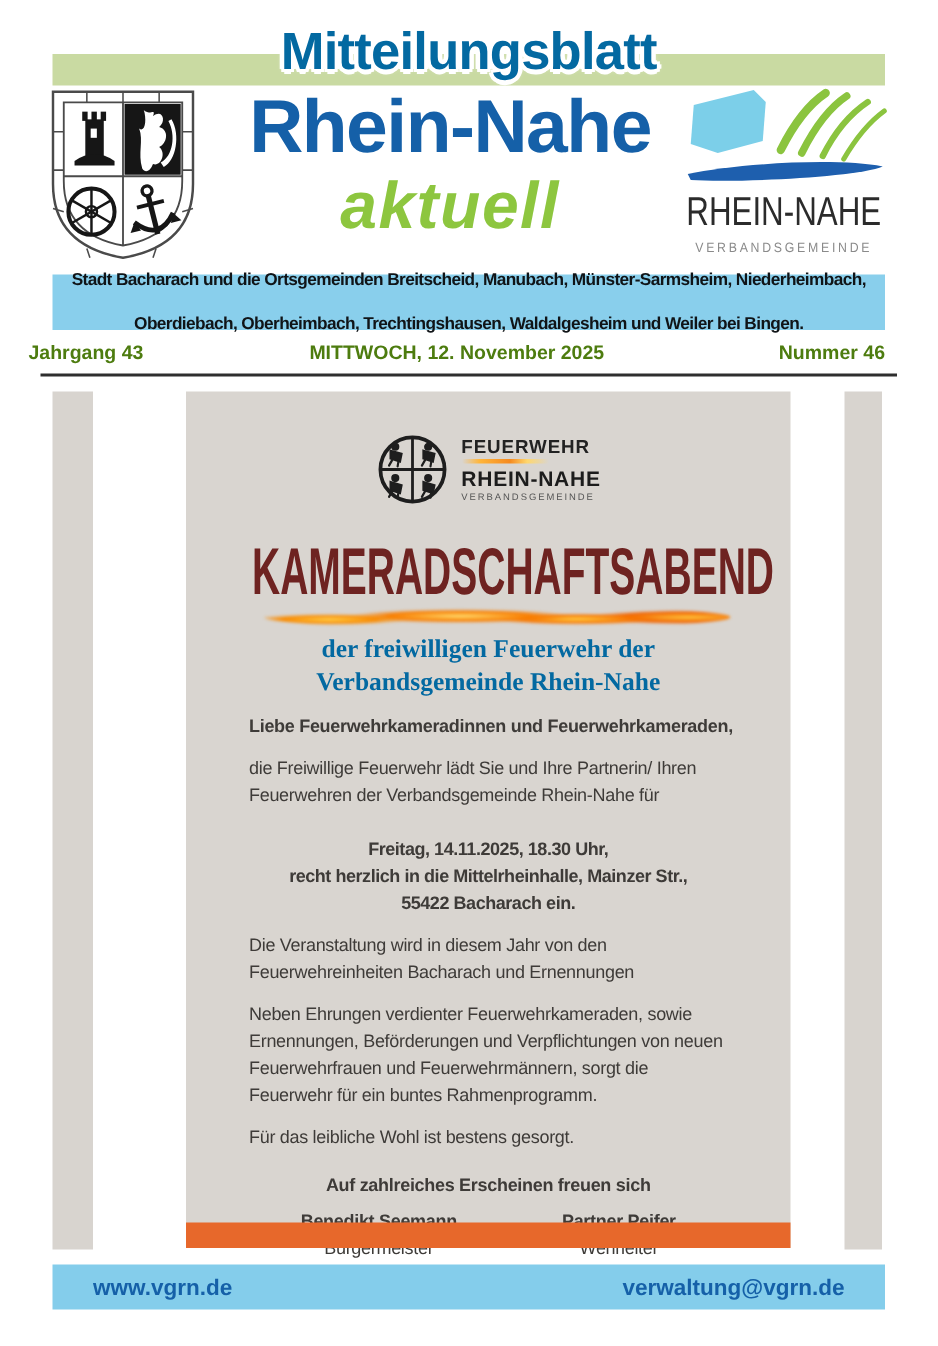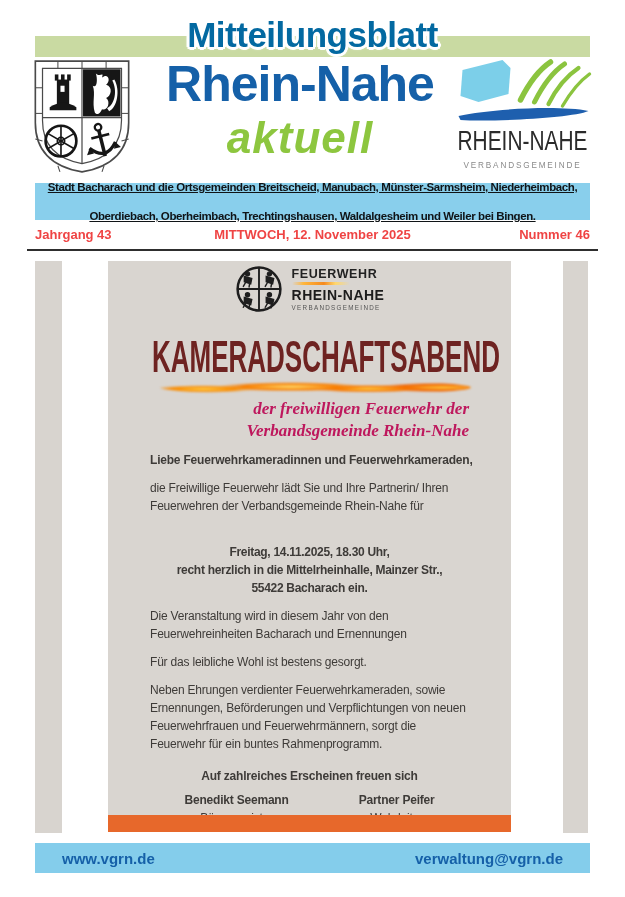--- a/index.html
+++ b/index.html
@@ -17,65 +17,65 @@
   }
   .coa{position:absolute;left:26px;top:57px;}
   .title-block{position:absolute;left:135px;top:57px;width:330px;text-align:center;}
   .nl-title{font-size:50px;line-height:54px;font-weight:bold;color:#1560a8;letter-spacing:-1px;}
   .nl-sub{font-size:44px;line-height:48px;font-weight:bold;font-style:italic;color:#8dc63f;letter-spacing:1px;margin-top:3px;}
   .vg-logo{position:absolute;left:448px;top:54px;}
   
   .muni-bar{
     position:absolute;left:35px;right:35px;top:183px;height:37px;background:#89cfec;
     display:flex;flex-direction:column;align-items:center;justify-content:center;gap:17px;
-    font-size:11.5px;font-weight:bold;color:#101417;letter-spacing:-0.4px;text-decoration:underline;
+    font-size:11.5px;font-weight:bold;color:#101417;letter-spacing:-0.4px;
   }
   .muni-bar .ln{white-space:nowrap;}
   
   .issue-row{
-    position:absolute;left:35px;right:35px;top:227px;display:flex;align-items:center;
-    font-size:13px;font-weight:bold;color:#ef4444;
+    position:absolute;left:19px;right:35px;top:227px;display:flex;align-items:center;
+    font-size:13px;font-weight:bold;color:#4d7c0f;
   }
   .issue-row .l{flex:1;text-align:left;}
   .issue-row .c{flex:2;text-align:center;}
   .issue-row .r{flex:1;text-align:right;}
   .rule{position:absolute;left:27px;right:27px;top:249px;border-top:2px solid #2e2e2e;}
   
   .strip{position:absolute;top:261px;height:572px;background:#d8d4cf;}
   .strip.left{left:35px;width:27px;}
   .strip.right{left:563px;width:25px;}
   .poster{
-    position:absolute;left:108px;top:261px;width:403px;height:571px;background:#d9d5d0;
-    box-sizing:border-box;padding:4px 22px 0 42px;color:#3e3b38;
+    position:absolute;left:124px;top:261px;width:403px;height:571px;background:#d9d5d0;
+    box-sizing:border-box;padding:28px 22px 0 42px;color:#3e3b38;
   }
   .emblem-row{display:flex;justify-content:center;align-items:center;gap:9px;margin-right:20px;}
   .emblem-text{display:flex;flex-direction:column;align-items:flex-start;}
   .em-org{font-size:12.5px;font-weight:bold;letter-spacing:.6px;color:#222;}
   .em-flame{width:58px;height:3.5px;margin:1px 0 2px 0;border-radius:2px;
     background:linear-gradient(90deg,transparent,#ffb63c 20%,#f58a1f 55%,#ffd76e 75%,transparent);}
   .em-name{font-size:14px;font-weight:bold;letter-spacing:.5px;color:#1c1c1c;}
   .em-sub{font-size:6.3px;letter-spacing:1.3px;color:#555;margin-top:1px;}
   .poster-title{display:block;margin:20px auto 0 auto;}
   .flame-streak{
     height:15px;margin:1px 18px 3px 10px;border-radius:50%;filter:blur(1.2px);
     background:
       radial-gradient(ellipse 70px 5px at 14% 60%, #ffd24d 0%, #f98a00 45%, transparent 75%),
       radial-gradient(ellipse 95px 6px at 42% 45%, #ffdb6e 0%, #f87d00 50%, transparent 78%),
       radial-gradient(ellipse 75px 5px at 67% 58%, #ffcf45 0%, #f77400 50%, transparent 75%),
       radial-gradient(ellipse 85px 6px at 91% 50%, #ffc23a 0%, #f06100 55%, transparent 80%);
   }
   .poster-sub{
-    text-align:right;margin-right:20px;font-family:"Liberation Serif", serif;
-    font-weight:bold;font-size:17px;line-height:22px;color:#be185d;font-style:italic;
+    text-align:center;margin-right:20px;font-family:"Liberation Serif", serif;
+    font-weight:bold;font-size:17px;line-height:22px;color:#0369a1;
   }
   .body-txt{font-size:12px;line-height:18px;letter-spacing:-0.2px;}
   .body-txt .ln{white-space:nowrap;}
   .salutation{margin-top:9px;font-weight:bold;}
   .para{margin-top:10px;}
-  .center-block{margin-top:28px;margin-right:20px;text-align:center;font-weight:bold;letter-spacing:-0.3px;}
+  .center-block{margin-top:18px;margin-right:20px;text-align:center;font-weight:bold;letter-spacing:-0.3px;}
   .closing{margin-top:14px;margin-right:20px;text-align:center;font-weight:bold;}
   .sig-row{display:flex;justify-content:center;gap:70px;margin-top:6px;margin-right:20px;}
   .sig{text-align:center;}
   .sig .nm{font-weight:bold;}
   .poster-bar{position:absolute;left:0;right:0;bottom:0;height:17px;background:#e7682b;}
   
   .footer-bar{
     position:absolute;left:35px;right:35px;top:843px;height:30px;background:#84cdeb;
     display:flex;align-items:center;justify-content:space-between;box-sizing:border-box;
     padding:0 27px;font-size:15px;font-weight:bold;color:#1560a8;
@@ -232,28 +232,28 @@
       <div class="ln">Freitag, 14.11.2025, 18.30 Uhr,</div>
       <div class="ln">recht herzlich in die Mittelrheinhalle, Mainzer Str.,</div>
       <div class="ln">55422 Bacharach ein.</div>
     </div>
 
     <div class="para">
       <div class="ln">Die Veranstaltung wird in diesem Jahr von den</div>
       <div class="ln">Feuerwehreinheiten Bacharach und Ernennungen</div>
     </div>
 
-    <div class="para ln">Für das leibliche Wohl ist bestens gesorgt.</div>
-
     <div class="para">
       <div class="ln">Neben Ehrungen verdienter Feuerwehrkameraden, sowie</div>
       <div class="ln">Ernennungen, Beförderungen und Verpflichtungen von neuen</div>
       <div class="ln">Feuerwehrfrauen und Feuerwehrmännern, sorgt die</div>
       <div class="ln">Feuerwehr für ein buntes Rahmenprogramm.</div>
     </div>
+
+    <div class="para ln">Für das leibliche Wohl ist bestens gesorgt.</div>
 
     <div class="closing ln">Auf zahlreiches Erscheinen freuen sich</div>
 
     <div class="sig-row">
       <div class="sig">
         <div class="nm">Benedikt Seemann</div>
         <div>Bürgermeister</div>
       </div>
       <div class="sig">
         <div class="nm">Partner Peifer</div>

